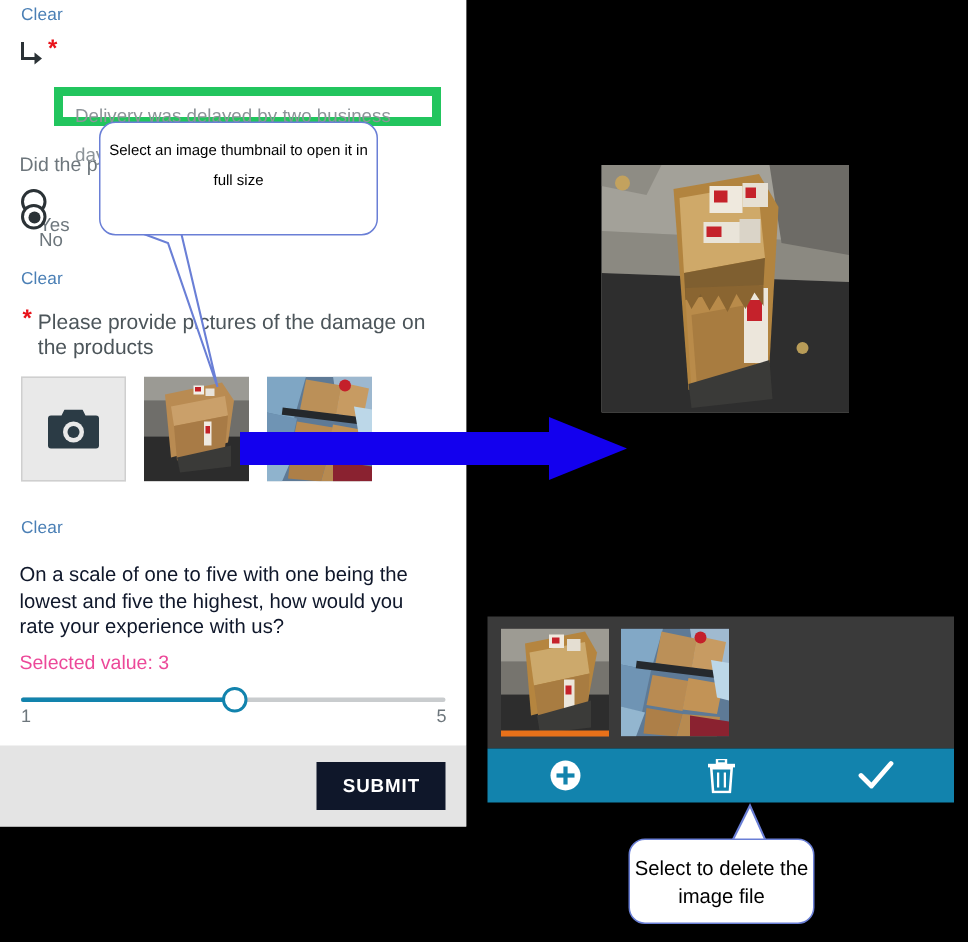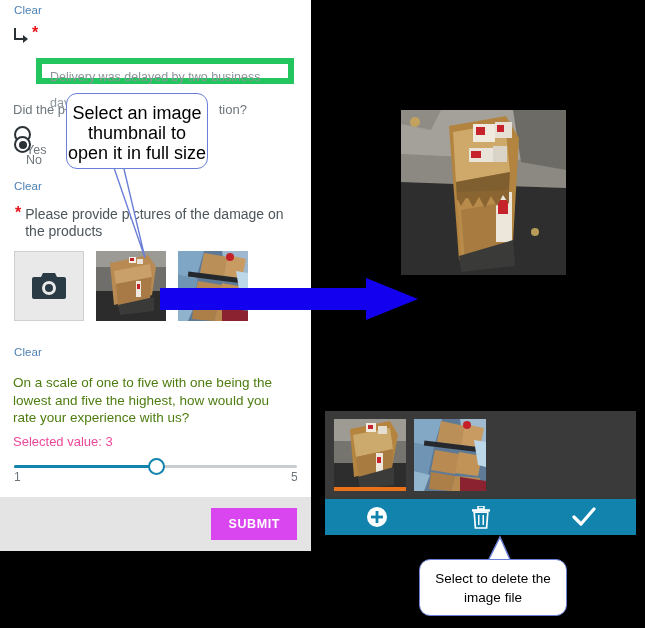--- a/index.html
+++ b/index.html
@@ -44,54 +44,54 @@
   
   #q-pics{position:absolute;left:13px;top:206px;width:285px;display:flex;align-items:flex-start;}
   #q-pics .q-text{line-height:17px;font-size:14px;}
 
   .thumbs{position:absolute;left:14px;top:251px;display:flex;gap:12px;}
   .camera-tile{width:70px;height:70px;background:#e9e9e9;border:1px solid #cfcfcf;
      display:flex;align-items:center;justify-content:center;box-sizing:border-box;}
   .thumb{width:70px;height:70px;overflow:hidden;position:relative;}
 
   
-  #q-rate{position:absolute;left:13px;top:374px;width:280px;color:#4d7c0f;font-size:13.5px;line-height:17.5px;}
+  #q-rate{position:absolute;left:13px;top:374px;width:280px;color:#0f172a;font-size:13.5px;line-height:17.5px;}
   #sel-val{position:absolute;left:13px;top:434px;color:#ec4899;font-size:13px;}
   #slider{position:absolute;left:14px;top:457px;width:283px;height:20px;}
   .track{position:absolute;left:0;top:8px;width:100%;height:3px;background:#c9ccce;border-radius:2px;}
   .track-fill{position:absolute;left:0;top:8px;width:50%;height:3px;background:#1283ad;border-radius:2px;}
   .thumbk{position:absolute;left:50%;top:1px;width:17px;height:17px;margin-left:-8px;border-radius:50%;
           background:#fff;border:2.5px solid #1283ad;box-sizing:border-box;}
   #sl-min{position:absolute;left:14px;top:470px;color:#6d767c;font-size:12px;}
   #sl-max{position:absolute;left:291px;top:470px;color:#6d767c;font-size:12px;}
 
   
   #form-footer{position:absolute;left:0;top:497px;width:311px;height:54px;background:#e4e4e4;}
-  #submit-btn{position:absolute;right:14px;top:11px;background:#d946ef;color:#fff;border:none;
+  #submit-btn{position:absolute;right:14px;top:11px;background:#0f172a;color:#fff;border:none;
      font-size:12.5px;font-weight:700;letter-spacing:.6px;padding:9px 17px;cursor:pointer;
      font-family:"Liberation Sans",sans-serif;}
 
   
   #viewer{position:absolute;left:311px;top:0;width:334px;height:628px;background:#000;}
   #full-img{position:absolute;left:90px;top:110px;width:165px;height:165px;overflow:hidden;background:#6c6c6c;}
 
   #film-strip{position:absolute;left:14px;top:411px;width:311px;height:88px;background:#3a3a3a;}
   .strip-thumb{position:absolute;top:8px;width:72px;height:72px;overflow:hidden;}
   #st1{left:9px;} #st2{left:89px;}
   #st1-sel{position:absolute;left:9px;top:76px;width:72px;height:4px;background:#e8711a;}
   #toolbar{position:absolute;left:14px;top:499px;width:311px;height:36px;background:#1283ad;
            display:flex;align-items:center;}
   .tb-btn{flex:1;display:flex;align-items:center;justify-content:center;cursor:pointer;}
 
   
   .callout{position:absolute;background:#fff;border:1.4px solid #6a7fd6;border-radius:11px;
            color:#000;text-align:center;box-sizing:border-box;}
-  #callout-top{left:66px;top:93px;width:142px;height:76px;font-size:18px;line-height:20px;
+  #callout-top{left:66px;top:81px;width:186px;height:76px;font-size:10px;line-height:20px;
                padding-top:9px;z-index:30;}
-  #callout-bot{left:419px;top:559px;width:148px;height:57px;font-size:13.5px;line-height:19px;
+  #callout-bot{left:419px;top:559px;width:124px;height:57px;font-size:13.5px;line-height:19px;
                padding-top:9px;z-index:30;}
 
   #tail-top{position:absolute;left:60px;top:150px;z-index:29;}
   #tail-bot{position:absolute;left:460px;top:535px;z-index:29;}
 
   
   #blue-arrow{position:absolute;left:160px;top:278px;z-index:25;}
 </style>
 </head>
 <body>

